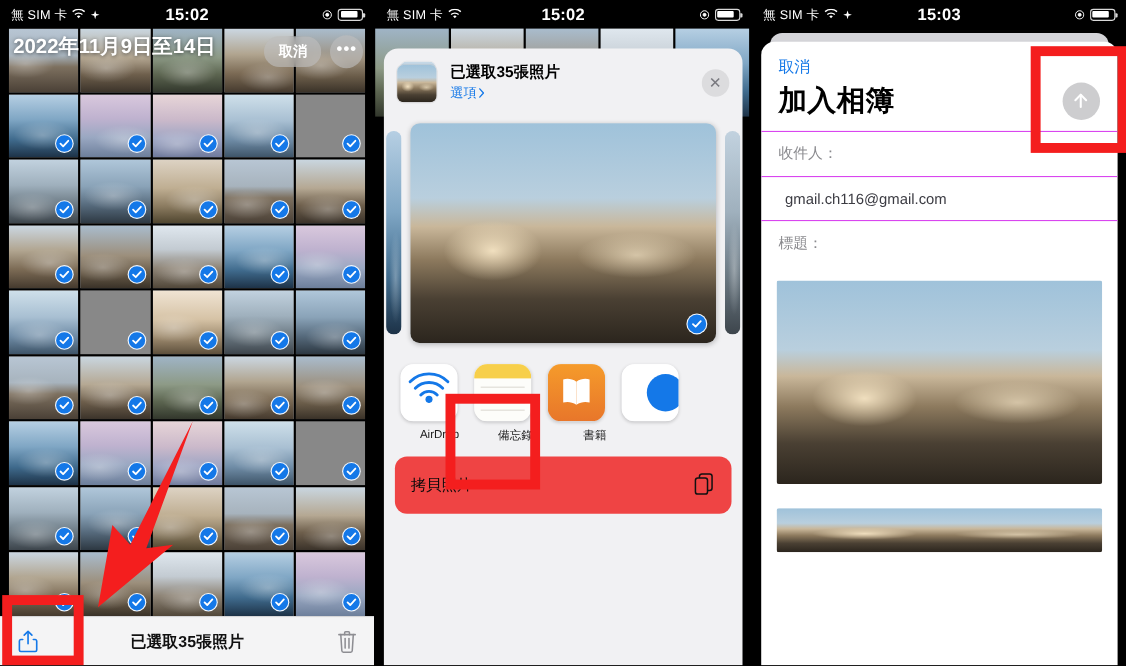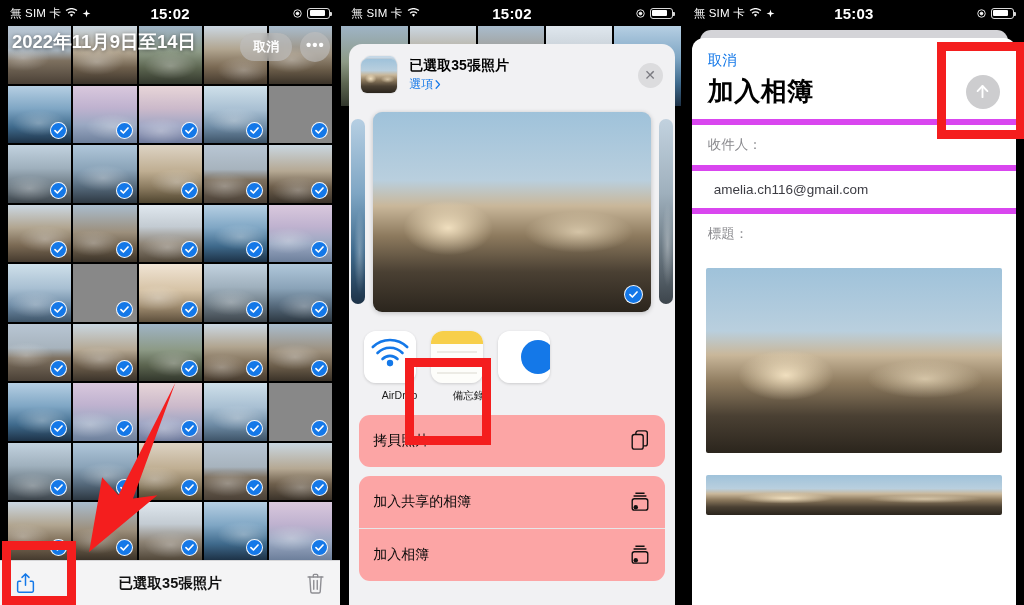--- a/index.html
+++ b/index.html
@@ -115,21 +115,21 @@
     box-shadow: 0 1px 5px rgba(0,0,0,.22); background: #cfd8de;
   }
   .prev-main .check { right: 8px; bottom: 8px; width: 19px; height: 19px; }
   .apps {
     display: flex; gap: 13px; padding: 12px 14px 8px 14px; align-items: flex-start; overflow: hidden;
   }
   .app { width: 54px; flex: 0 0 54px; text-align: right; }
   .app-ic { width: 52px; height: 52px; border-radius: 12px; margin: 0 auto; overflow: hidden; position: relative; box-shadow: 0 1px 3px rgba(0,0,0,.16); }
   .app-lb { font-size: 10.5px; color: #1b1b1b; margin-top: 6px; white-space: nowrap; }
   .actions { margin: 4px 10px 0 10px; }
-  .act-card { background: #fca5a5; border-radius: 11px; margin-bottom: 9px; overflow: hidden; }
+  .act-card { background: #ef4444; border-radius: 11px; margin-bottom: 9px; overflow: hidden; }
   .act-row {
     display: flex; align-items: center; justify-content: space-between;
     padding: 14px 14px; font-size: 14px; color: #0a0a0a; border-bottom: 1px solid #e6e6e8;
   }
   .act-row:last-child { border-bottom: none; }
   .act-ic { width: 22px; height: 24px; color: #111; }
 
   
   .p3-bg { position: absolute; inset: 0; background: #000; }
   .p3-back { position: absolute; top: 30px; left: 16px; right: 16px; height: 40px; background: #d4d4d8; border-radius: 11px 11px 0 0; }
@@ -139,21 +139,21 @@
   }
   .cp-cancel { padding: 13px 16px 2px 16px; font-size: 14.5px; color: #1478e8; }
   .cp-title-row { display: flex; align-items: center; padding: 2px 16px 10px 16px; }
   .cp-title { flex: 1; font-size: 26px; font-weight: 700; color: #000; letter-spacing: .5px; }
   .sendbtn {
     width: 34px; height: 34px; border-radius: 50%; background: #cdcdcf;
     display: flex; align-items: center; justify-content: center;
   }
   .sendbtn svg { width: 17px; height: 17px; }
   .field {
-    display: flex; align-items: center; padding: 11px 16px; border-top: 6px solid #d946ef;
+    display: flex; align-items: center; padding: 11px 16px; border-top: 1px solid #d946ef;
     font-size: 13.5px; color: #8a8a8e; min-height: 40px;
   }
   .field .val { color: #3c3c43; margin-left: 6px; }
   .cp-body { padding: 14px 14px 0 14px; }
   .cp-img { width: 100%; height: 185px; border-radius: 2px; overflow: hidden; background: #cfd8de; }
   .cp-img2 { width: 100%; height: 40px; border-radius: 2px; overflow: hidden; margin-top: 22px; background: #cfd8de; }
 </style>
 </head>
 <body>
 
@@ -622,57 +622,51 @@
                     <path d="M6 21 h40"></path>
                     <path d="M6 28 h40"></path>
                     <path d="M6 35 h40"></path>
                     <path d="M6 42 h40"></path>
                   </g>
                 </svg></div>
               <div class="app-lb">備忘錄</div>
             </div>
             <div class="app">
               <div class="app-ic"><svg viewBox="0 0 52 52" style="width:100%;height:100%">
+                  <defs>
+                    <linearGradient id="bg" x1="0" y1="0" x2="0" y2="1">
+                      <stop offset="0" stop-color="#f59b2b"></stop>
+                      <stop offset="1" stop-color="#e8762a"></stop>
+                    </linearGradient>
+                  </defs>
+                  <rect width="52" height="52" fill="url(#bg)"></rect>
+                  <path d="M26 16 c-4-3-9-3-12-2 v21 c3-1 8-1 12 2 z" fill="#fff"></path>
+                  <path d="M26 16 c4-3 9-3 12-2 v21 c-3-1-8-1-12 2 z" fill="#fff"></path>
+                </svg></div>
+              <div class="app-lb">書籍</div>
+            </div>
+            <div class="app">
+              <div class="app-ic"><svg viewBox="0 0 52 52" style="width:100%;height:100%">
                   <rect width="52" height="52" fill="#fff"></rect>
                   <circle cx="40" cy="26" r="17" fill="#1478e8"></circle>
                 </svg></div>
               <div class="app-lb"></div>
             </div>
           </div>
 
         <div class="actions" id="actions">
             <div class="act-card">
               <div class="act-row">
                 <span>拷貝照片</span>
                 <span class="act-ic"><svg viewBox="0 0 24 26" fill="none" stroke="#111" stroke-width="1.5" stroke-linejoin="round">
                     <rect x="3.5" y="6" width="12" height="16" rx="2.4"></rect>
                     <path d="M7.5 6 V4.4 A2.4 2.4 0 0 1 10 2 h7.6 A2.4 2.4 0 0 1 20 4.4 V16 a2.4 2.4 0 0 1-2.4 2.4 H15.5"></path>
                   </svg></span>
               </div>
             </div>
-            <div class="act-card">
-              <div class="act-row">
-                <span>加入共享的相簿</span>
-                <span class="act-ic"><svg viewBox="0 0 24 26" fill="none" stroke="#111" stroke-width="1.5" stroke-linejoin="round">
-                    <path d="M7 3.5 H17"></path>
-                    <path d="M5 6.5 H19"></path>
-                    <rect x="3.5" y="9.5" width="17" height="12.5" rx="2.4"></rect>
-                    <circle cx="7.4" cy="18.8" r="2.4" fill="#111" stroke="none"></circle>
-                  </svg></span>
-              </div>
-              <div class="act-row">
-                <span>加入相簿</span>
-                <span class="act-ic"><svg viewBox="0 0 24 26" fill="none" stroke="#111" stroke-width="1.5" stroke-linejoin="round">
-                    <path d="M7 3.5 H17"></path>
-                    <path d="M5 6.5 H19"></path>
-                    <rect x="3.5" y="9.5" width="17" height="12.5" rx="2.4"></rect>
-                    <circle cx="7.4" cy="18.8" r="2.4" fill="#111" stroke="none"></circle>
-                  </svg></span>
-              </div>
-            </div>
           </div>
       </div>
 
       <div class="statusbar sb-dark">
         <div class="sb-left">
           <span>無 SIM 卡</span>
           <svg class="wifi" viewBox="0 0 16 12" fill="#fff">
             <path d="M8 10.5 L10 8.2 A3 3 0 0 0 6 8.2 Z"></path>
             <path d="M8 5.4 a5.4 5.4 0 0 1 3.7 1.5 l1-1.2 A7 7 0 0 0 8 3.9 a7 7 0 0 0 -4.7 1.8 l1 1.2 A5.4 5.4 0 0 1 8 5.4 Z"></path>
             <path d="M8 1.3 a9.6 9.6 0 0 1 6.2 2.3 l1-1.2 A11.2 11.2 0 0 0 8 -0.2 A11.2 11.2 0 0 0 0.8 2.4 l1 1.2 A9.6 9.6 0 0 1 8 1.3 Z"></path>
@@ -709,21 +703,21 @@
               <path d="M9 15 L9 3.5"></path>
                 <path d="M3.8 8.6 L9 3.2 L14.2 8.6"></path>
             </svg>
           </div>
         </div>
         <div id="fields">
             <div class="field">
               <span>收件人：</span>
             </div>
             <div class="field">
-              <span class="val">amelia.ch116@gmail.com</span>
+              <span class="val">gmail.ch116@gmail.com</span>
             </div>
             <div class="field">
               <span>標題：</span>
             </div>
           </div>
         <div class="cp-body">
           <div class="cp-img" id="cimg1" style="background: radial-gradient(26% 22% at 27% 58%, rgba(255, 238, 205, 0.85), rgba(255, 238, 205, 0) 62%), radial-gradient(30% 16% at 74% 60%, rgba(255, 240, 210, 0.6), rgba(255, 240, 210, 0) 65%), linear-gradient(rgb(159, 194, 218) 0%, rgb(185, 207, 222) 34%, rgb(201, 183, 154) 47%, rgb(141, 122, 94) 62%, rgb(74, 64, 51) 80%, rgb(43, 37, 29) 100%);"></div>
           <div class="cp-img2" id="cimg2" style="background: radial-gradient(26% 22% at 27% 58%, rgba(255, 238, 205, 0.85), rgba(255, 238, 205, 0) 62%), radial-gradient(30% 16% at 74% 60%, rgba(255, 240, 210, 0.6), rgba(255, 240, 210, 0) 65%), linear-gradient(rgb(159, 194, 218) 0%, rgb(185, 207, 222) 34%, rgb(201, 183, 154) 47%, rgb(141, 122, 94) 62%, rgb(74, 64, 51) 80%, rgb(43, 37, 29) 100%);"></div>
         </div>
       </div>

